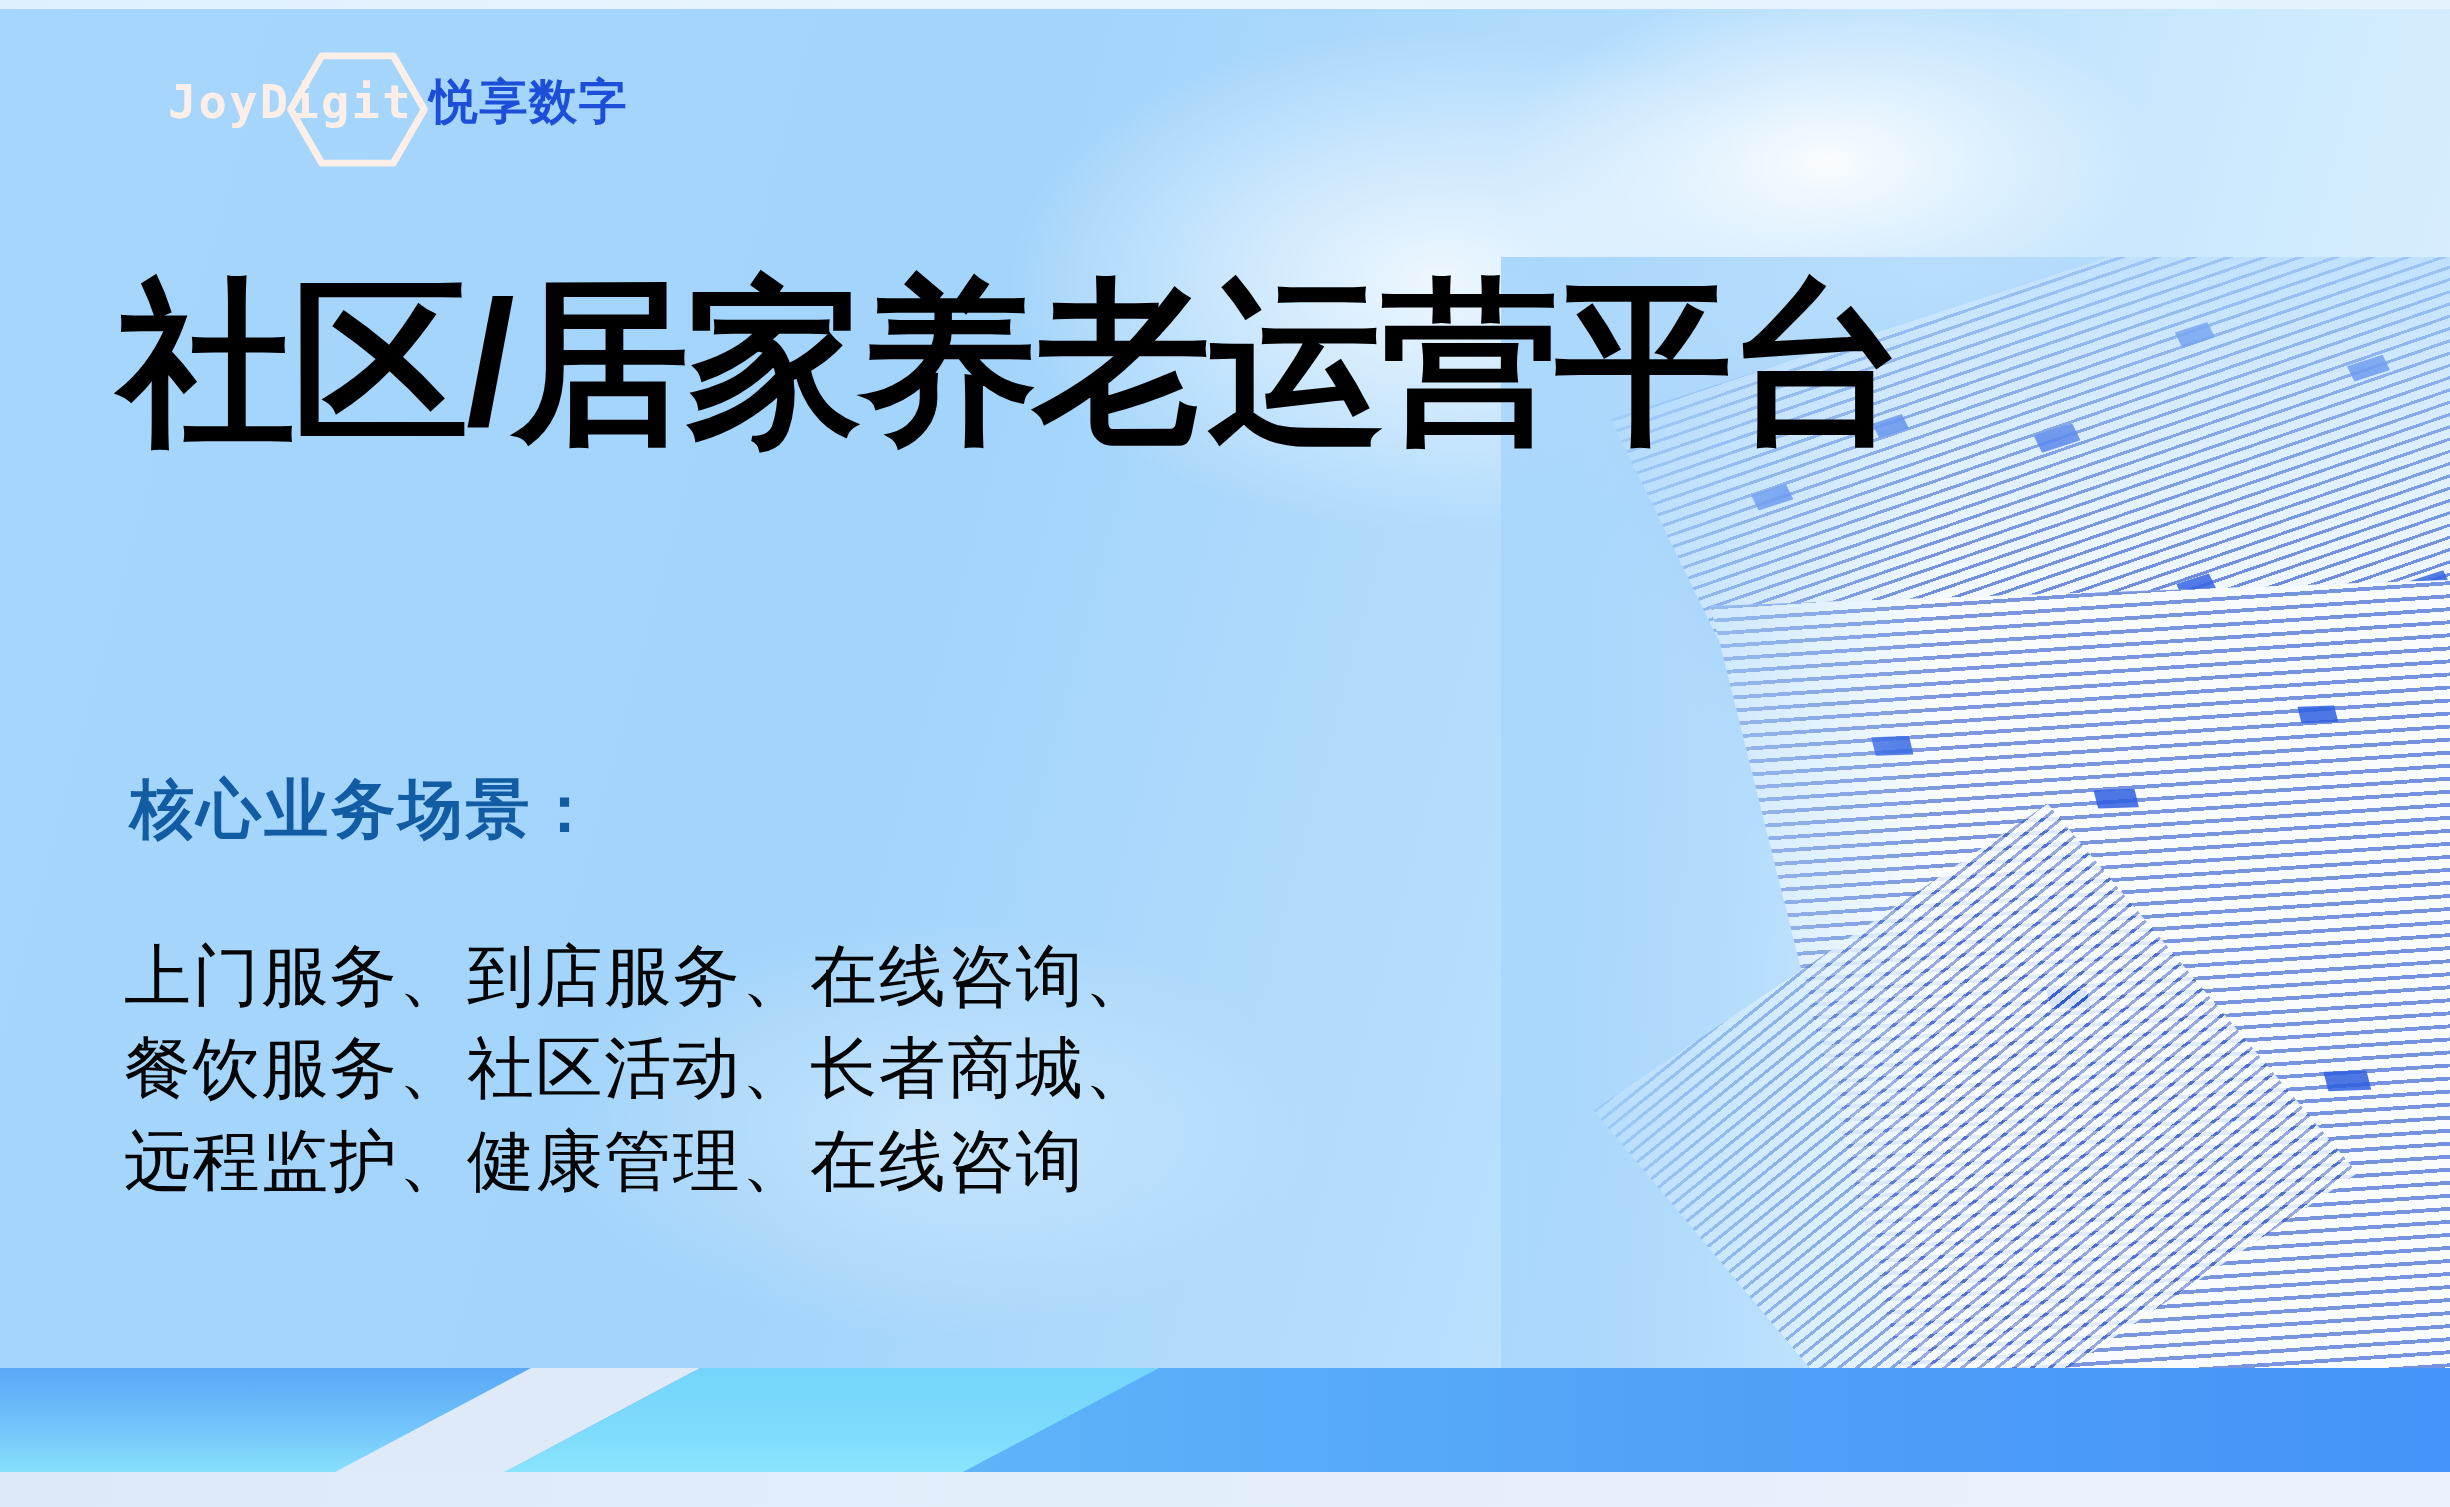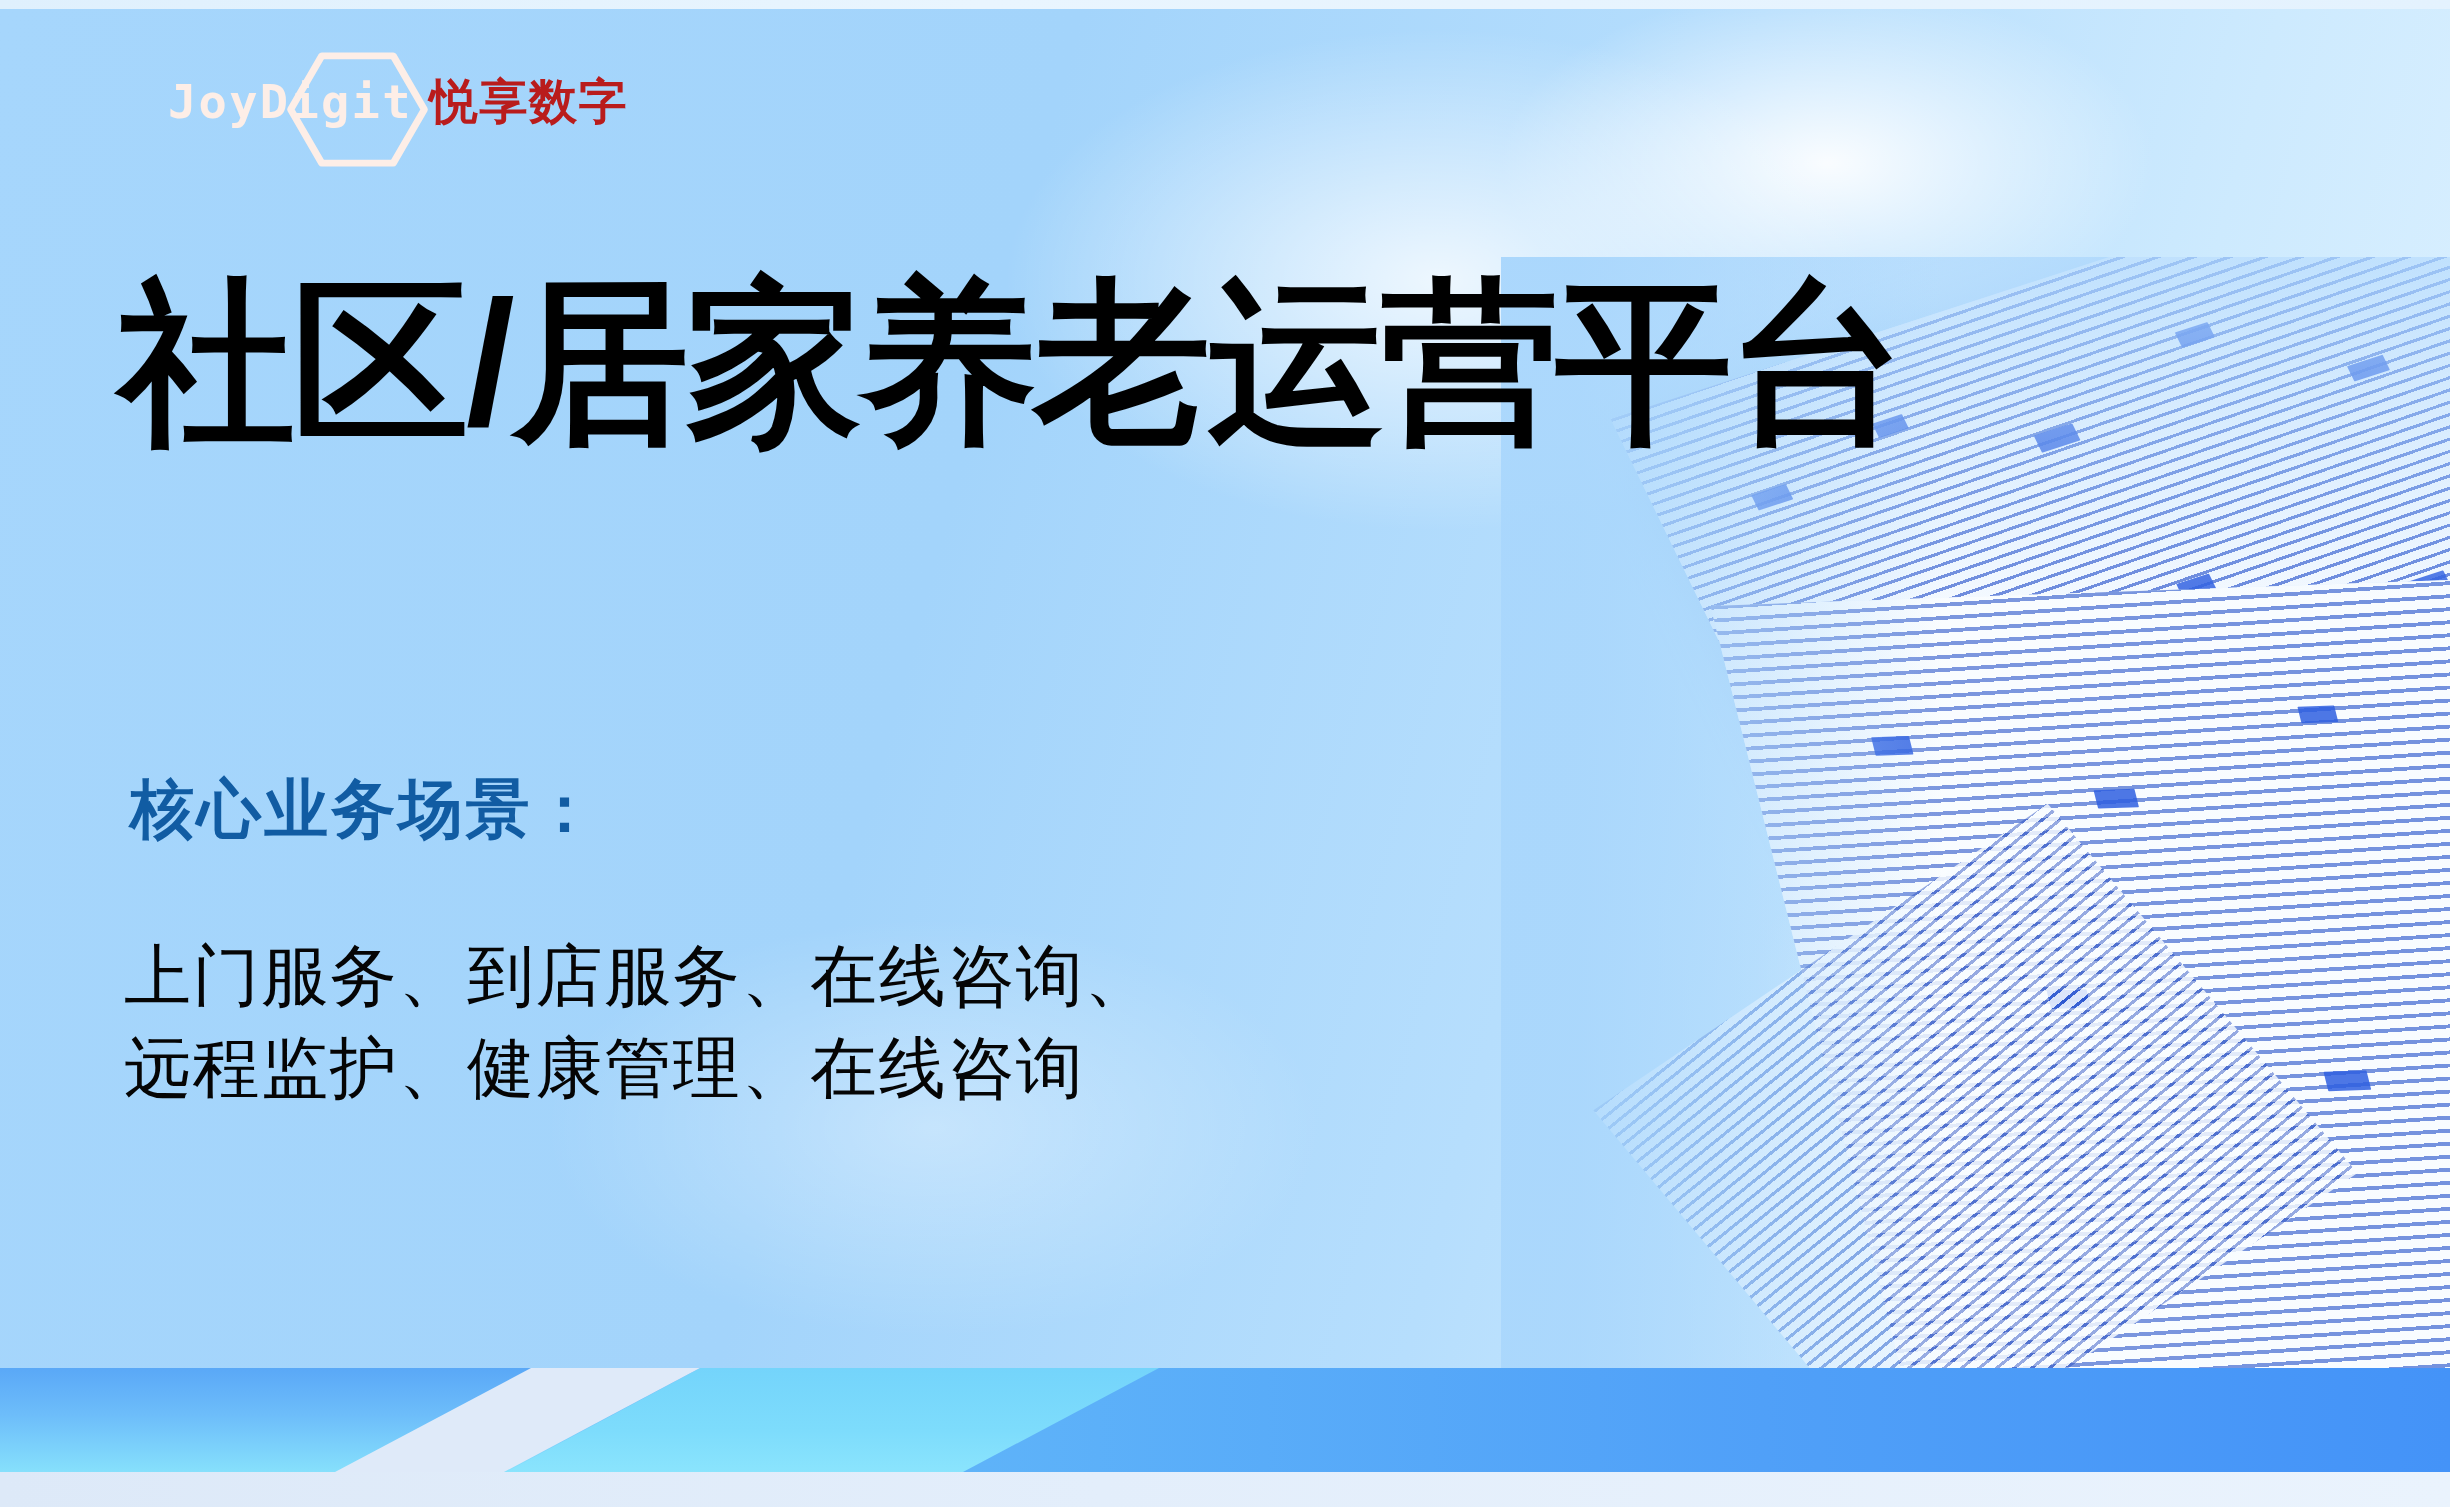--- a/index.html
+++ b/index.html
@@ -121,21 +121,21 @@
     font-weight:700;
     letter-spacing:2.3px;
     color:#fdeee7;
     line-height:1;
   }
   .logo-cn{
     position:relative;
     font-size:48px;
     font-weight:700;
     letter-spacing:1.6px;
-    color:#b91c1c;
+    color:#1d4ed8;
     line-height:1;
   }
 
   
   .headline{
     position:absolute;
     left:118px; top:268px;
     font-size:177px;
     font-weight:700;
     color:#000000;
@@ -244,20 +244,21 @@
     <span class="logo-en">JoyDigit</span>
     <span class="logo-cn">悦享数字</span>
   </div>
 
   <div class="headline">社区/居家养老运营平台</div>
 
   <div class="subhead">核心业务场景：</div>
 
   <div class="body-lines">
     <div class="ln">上门服务、到店服务、在线咨询、</div>
+    <div class="ln">餐饮服务、社区活动、长者商城、</div>
     <div class="ln">远程监护、健康管理、在线咨询</div>
   </div>
 
   <div class="band"></div>
   <div class="band-mid"></div>
   <div class="band-right"></div>
   <div class="band-gap"></div>
   <div class="footer"></div>
 
 </div>

